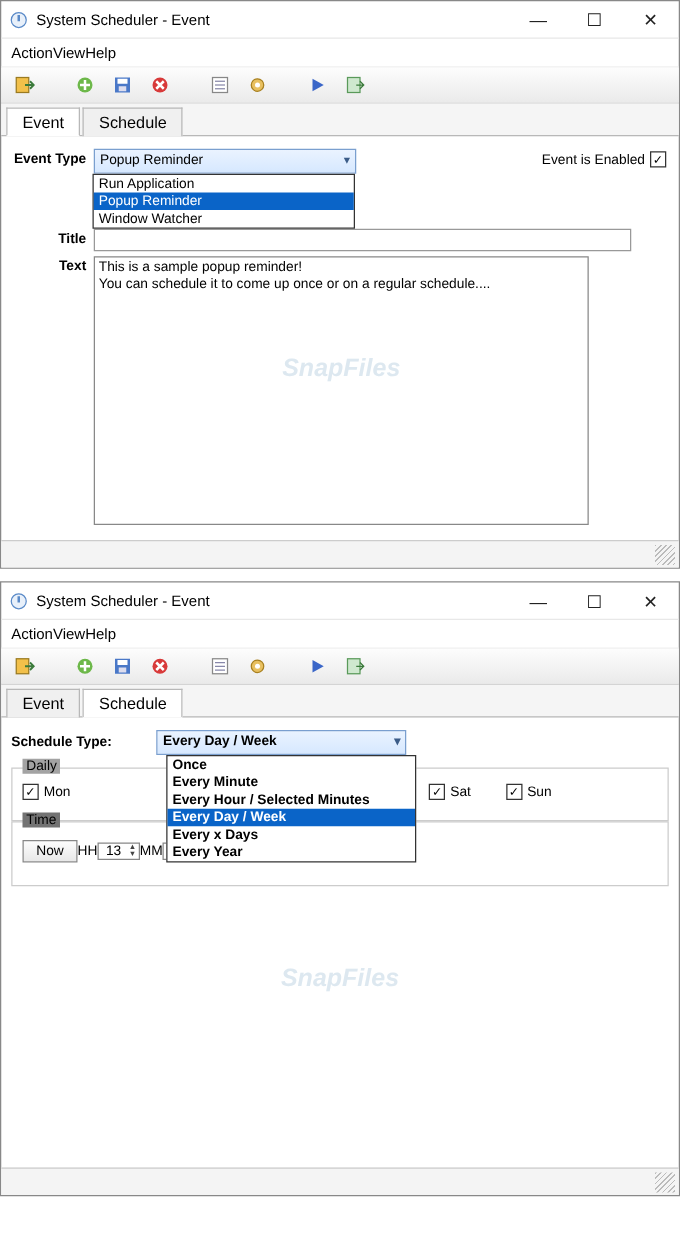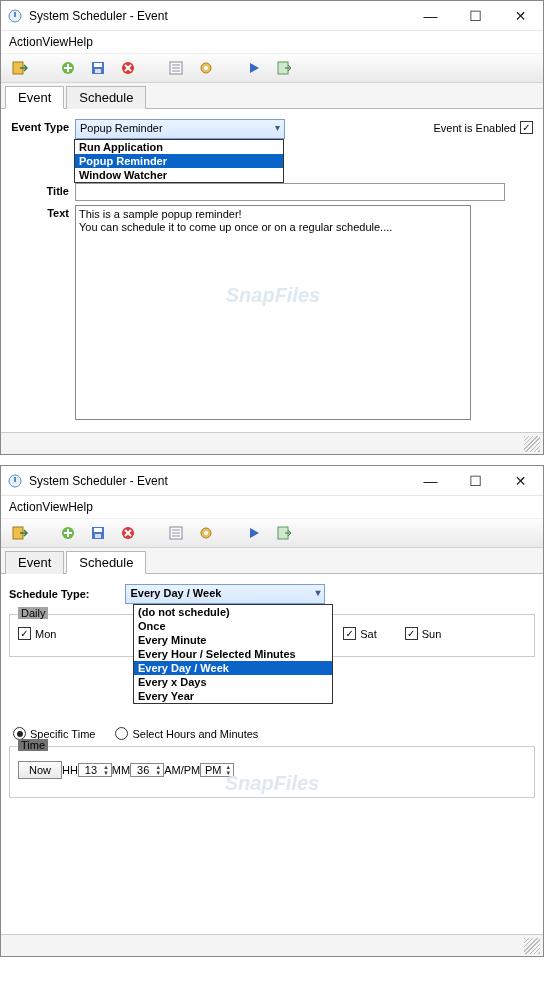--- a/index.html
+++ b/index.html
@@ -16,21 +16,21 @@
   .toolbar .spacer { width:18px; }
   .tabs { display:flex; padding: 2px 4px 0 4px; border-bottom:1px solid #b8b8b8; background:#f5f5f5; }
   .tab { font-size:13px; padding: 3px 12px; border:1px solid #b8b8b8; border-bottom:none; background:#f0f0f0; margin-right:2px; position:relative; top:1px; }
   .tab.active { background:#fff; border-bottom:1px solid #fff; }
   .panel { padding: 10px 8px 8px 8px; min-height:320px; position:relative; }
   .formrow { display:flex; align-items:flex-start; margin-bottom: 4px; font-size:11px; }
   .formrow .lbl { width:66px; text-align:right; padding-right:6px; padding-top:2px; font-weight:bold; }
   .select { font-size:11px; height:20px; border:1px solid #7a9fcf; background:linear-gradient(#eaf3ff,#d6e8ff); padding:2px 18px 2px 4px; position:relative; width:210px; }
   .select::after { content:"▾"; position:absolute; right:4px; top:2px; font-size:10px; color:#3b5c88; }
   .dropdown { position:absolute; top:30px; left:73px; width:210px; border:1px solid #333; background:#fff; font-size:11px; z-index:10; }
-  .dropdown .opt { padding:1px 4px; font-weight:bold; }
+  .dropdown .opt { padding:1px 4px; font-weight:normal; }
   .dropdown .opt.sel { background:#0a64c8; color:#fff; }
   .enabled { position:absolute; right:10px; top:12px; font-size:11px; display:flex; align-items:flex-end; gap:4px; }
   .checkbox { width:13px;height:13px;border:1px solid #333; display:flex;align-items:center;justify-content:center; font-size:10px; }
   .textinput { border:1px solid #999; height:18px; width:430px; font-size:11px; padding:1px 3px; }
   .textarea { border:1px solid #888; width:396px; height:215px; font-size:11px; padding:2px 3px; line-height:1.2; white-space:pre-wrap; position:relative; }
   .watermark { position:absolute; left:50%; top:42%; transform:translate(-50%,-50%); font-size:20px; color:#dde8f0; font-weight:bold; font-style:italic; pointer-events:none; }
   .statusbar { height:22px; border-top:1px solid #ccc; background:#f4f4f4; }
   .gripper { float:right; width:16px; height:16px; margin:3px; background:repeating-linear-gradient(135deg,#bbb 0 1px,transparent 1px 3px); }
 
   
@@ -246,21 +246,20 @@
   <div class="tabs">
     <div class="tab">Event</div>
     <div class="tab active">Schedule</div>
   </div>
   <div class="panel2">
     <div class="schedrow">
       <span class="lbl">Schedule Type:</span>
       <div class="select2" style="margin-left:30px;">Every Day / Week</div>
     </div>
     <div class="dropdown2">
-      <div class="opt">(do not schedule)</div>
       <div class="opt">Once</div>
       <div class="opt">Every Minute</div>
       <div class="opt">Every Hour / Selected Minutes</div>
       <div class="opt sel">Every Day / Week</div>
       <div class="opt">Every x Days</div>
       <div class="opt">Every Year</div>
     </div>
     <div class="fieldset" style="margin-top:10px;">
       <span class="legend">Daily</span>
       <div class="days">
@@ -276,32 +275,20 @@
           <span class="checkbox">✓</span>
             <span>Sat</span>
         </div>
         <div class="daychk">
           <span class="checkbox">✓</span>
             <span>Sun</span>
         </div>
       </div>
     </div>
 
-    <div class="radiorow" style="margin-top:70px;">
-      <div style="display:flex;align-items:center;gap:4px;">
-        <span class="radio">
-            <span class="dot"></span>
-          </span>
-        <span>Specific Time</span>
-      </div>
-      <div style="display:flex;align-items:center;gap:4px;">
-        <span class="radio"></span>
-        <span>Select Hours and Minutes</span>
-      </div>
-    </div>
 
     <div class="timebox">
       <span class="legend">Time</span>
       <div class="timectrls">
         <div class="btn">Now</div>
         <span>HH</span>
         <div class="spin">
             <span class="val">13</span>
             <span class="spinbtns">
               <span>▲</span>

